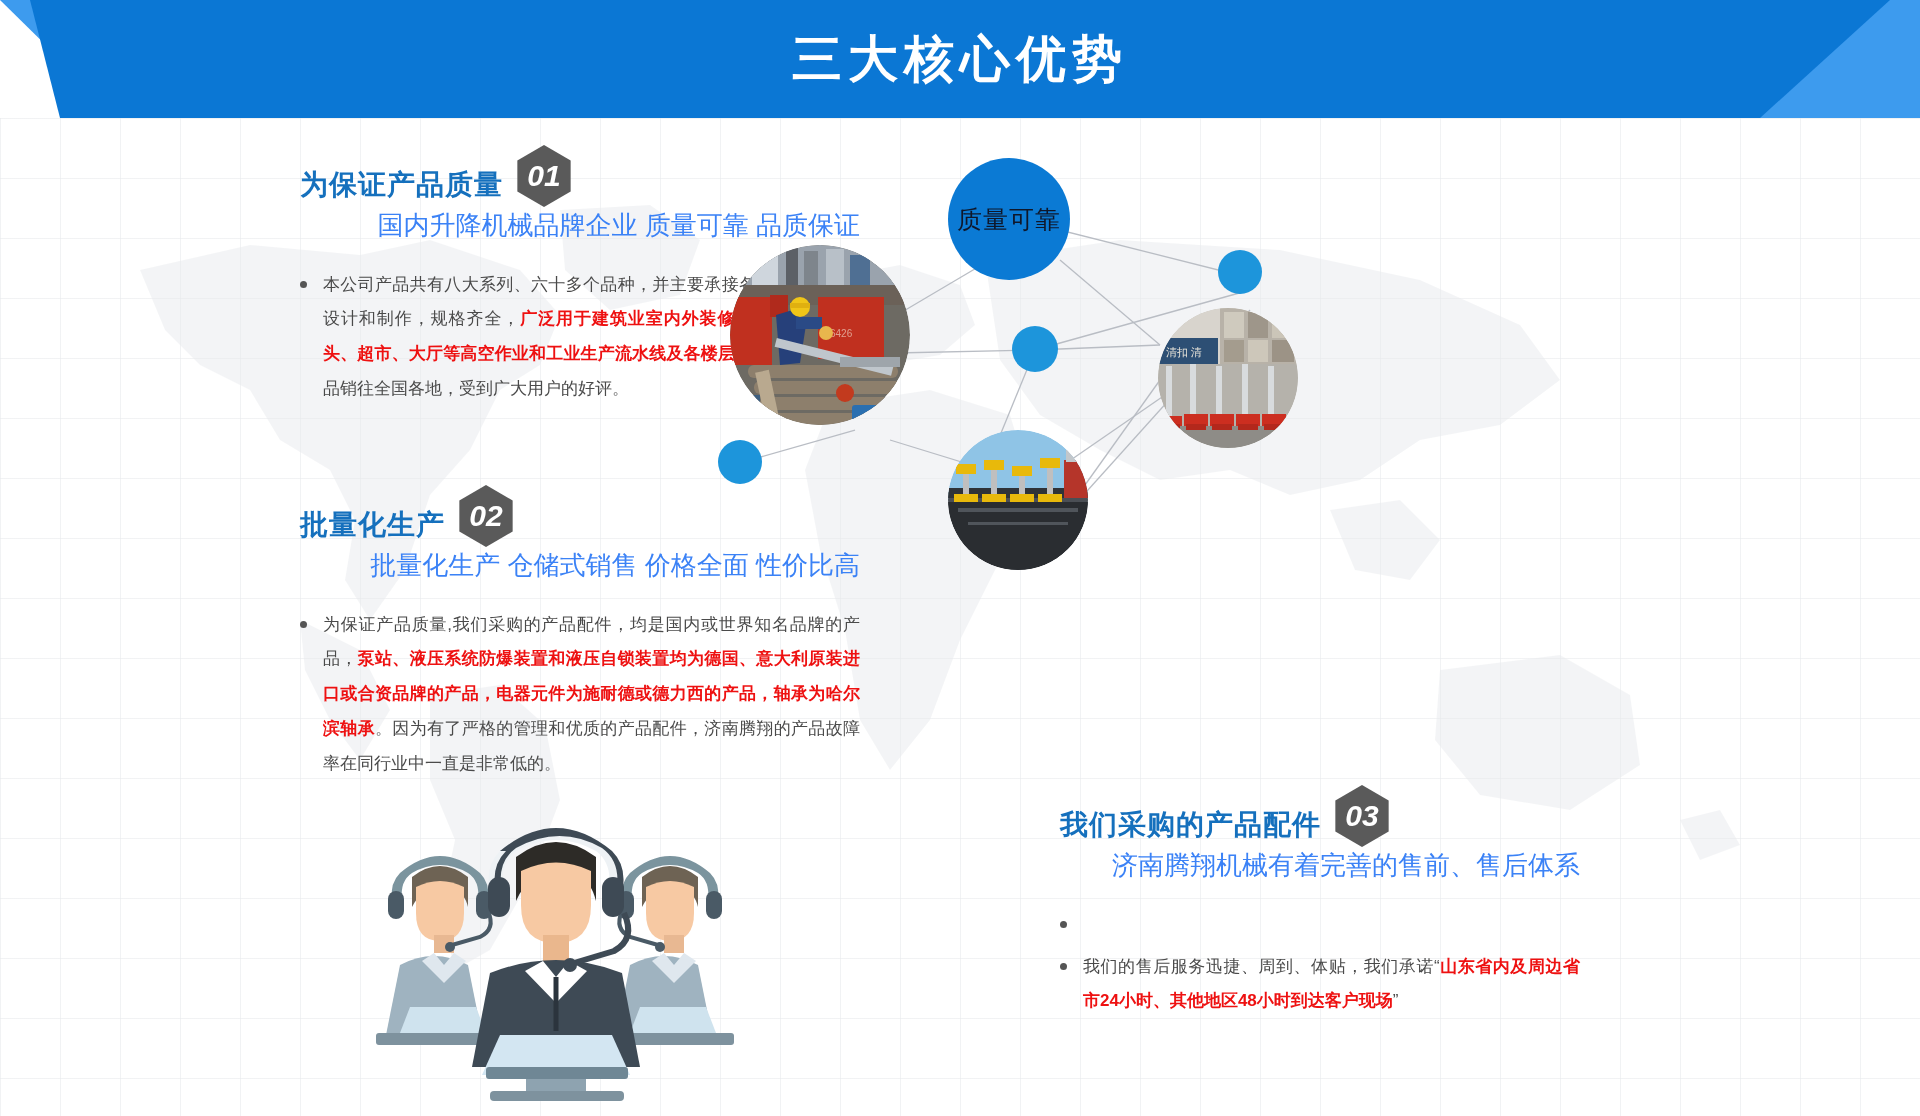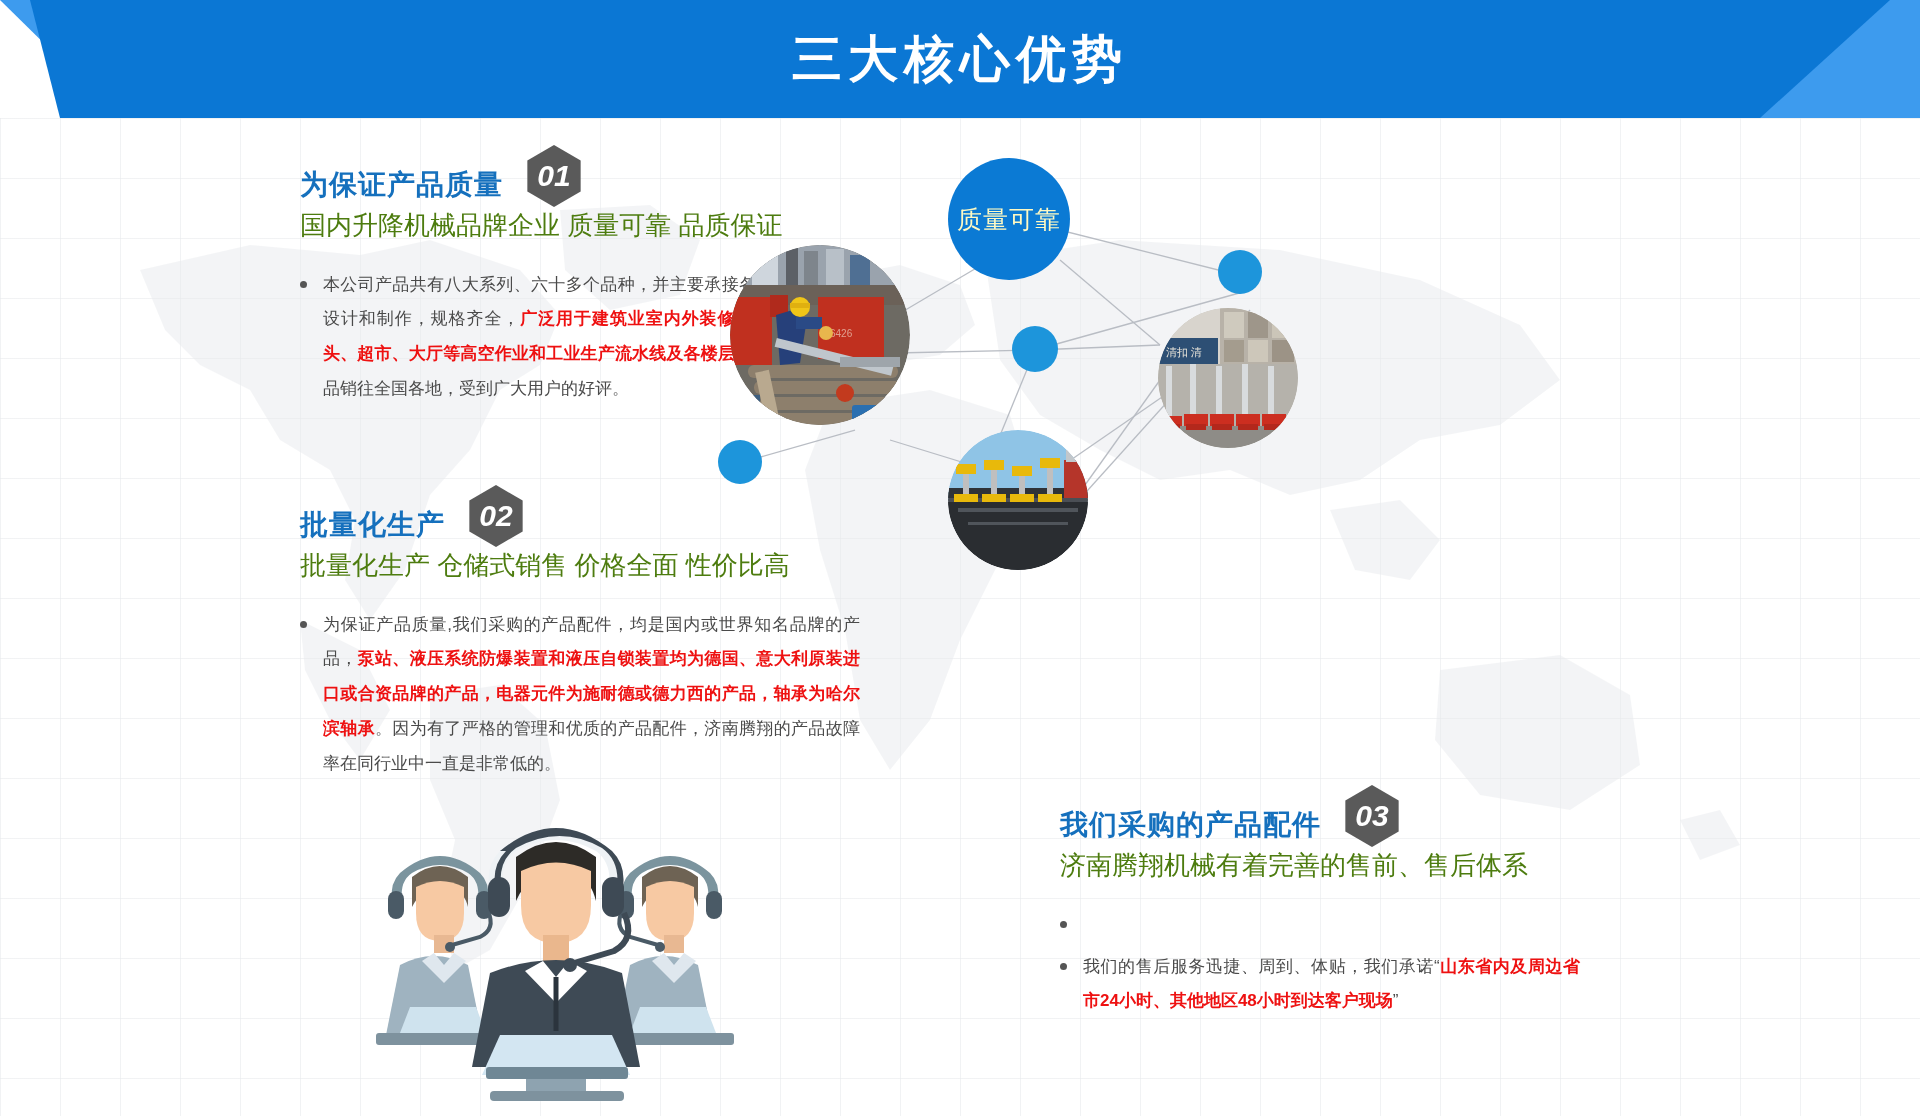--- a/index.html
+++ b/index.html
@@ -57,29 +57,30 @@
   
   .feature{ position:absolute; }
   .feat-head{
     display:flex; align-items:flex-end; gap:4px; position:relative;
   }
   .feat-title{
     color:#1570bd; font-size:28px; font-weight:bold; letter-spacing:1px;
     line-height:1;
   }
   .hexbadge{
-    position:relative; width:62px; height:62px; margin-left:16px; margin-bottom:-8px;
+    position:relative; width:62px; height:62px; margin-left:6px; margin-bottom:-8px;
     display:flex; align-items:center; justify-content:center;
     color:#fff; font-size:30px; font-weight:bold; font-style:italic;
     background:#5a5a5a;
     clip-path:polygon(50% 0%, 93% 25%, 93% 75%, 50% 100%, 7% 75%, 7% 25%);
   }
   .feat-sub{
-    font-size:26px; color:#4d7c0f; margin-top:10px; line-height:1.25;
+    font-size:26px; color:#3b82f6; margin-top:10px; line-height:1.25;
     white-space:nowrap;
+    text-align:right;
   }
   .bullets{ margin-top:26px; }
   .bullet{
     display:flex; gap:16px; margin-bottom:22px;
   }
   .dot{
     flex:0 0 auto; width:7px; height:7px; border-radius:50%;
     background:#555; margin-top:13px;
   }
   .btext{
@@ -93,21 +94,21 @@
   .photo-circle{
     position:absolute; border-radius:50%; overflow:hidden;
   }
   .node-blue{
     position:absolute; border-radius:50%;
   }
   #quality-node{
     position:absolute; left:258px; top:18px; width:122px; height:122px;
     border-radius:50%; background:#0b7ad4;
     display:flex; align-items:center; justify-content:center;
-    color:#fef9c3; font-size:25px; letter-spacing:1px;
+    color:#0f172a; font-size:25px; letter-spacing:1px;
   }
 
   
   #callcenter{ position:absolute; left:340px; top:795px; width:430px; height:310px; }
 </style>
 </head>
 <body>
 
 <div id="bg-grid"></div>
 

